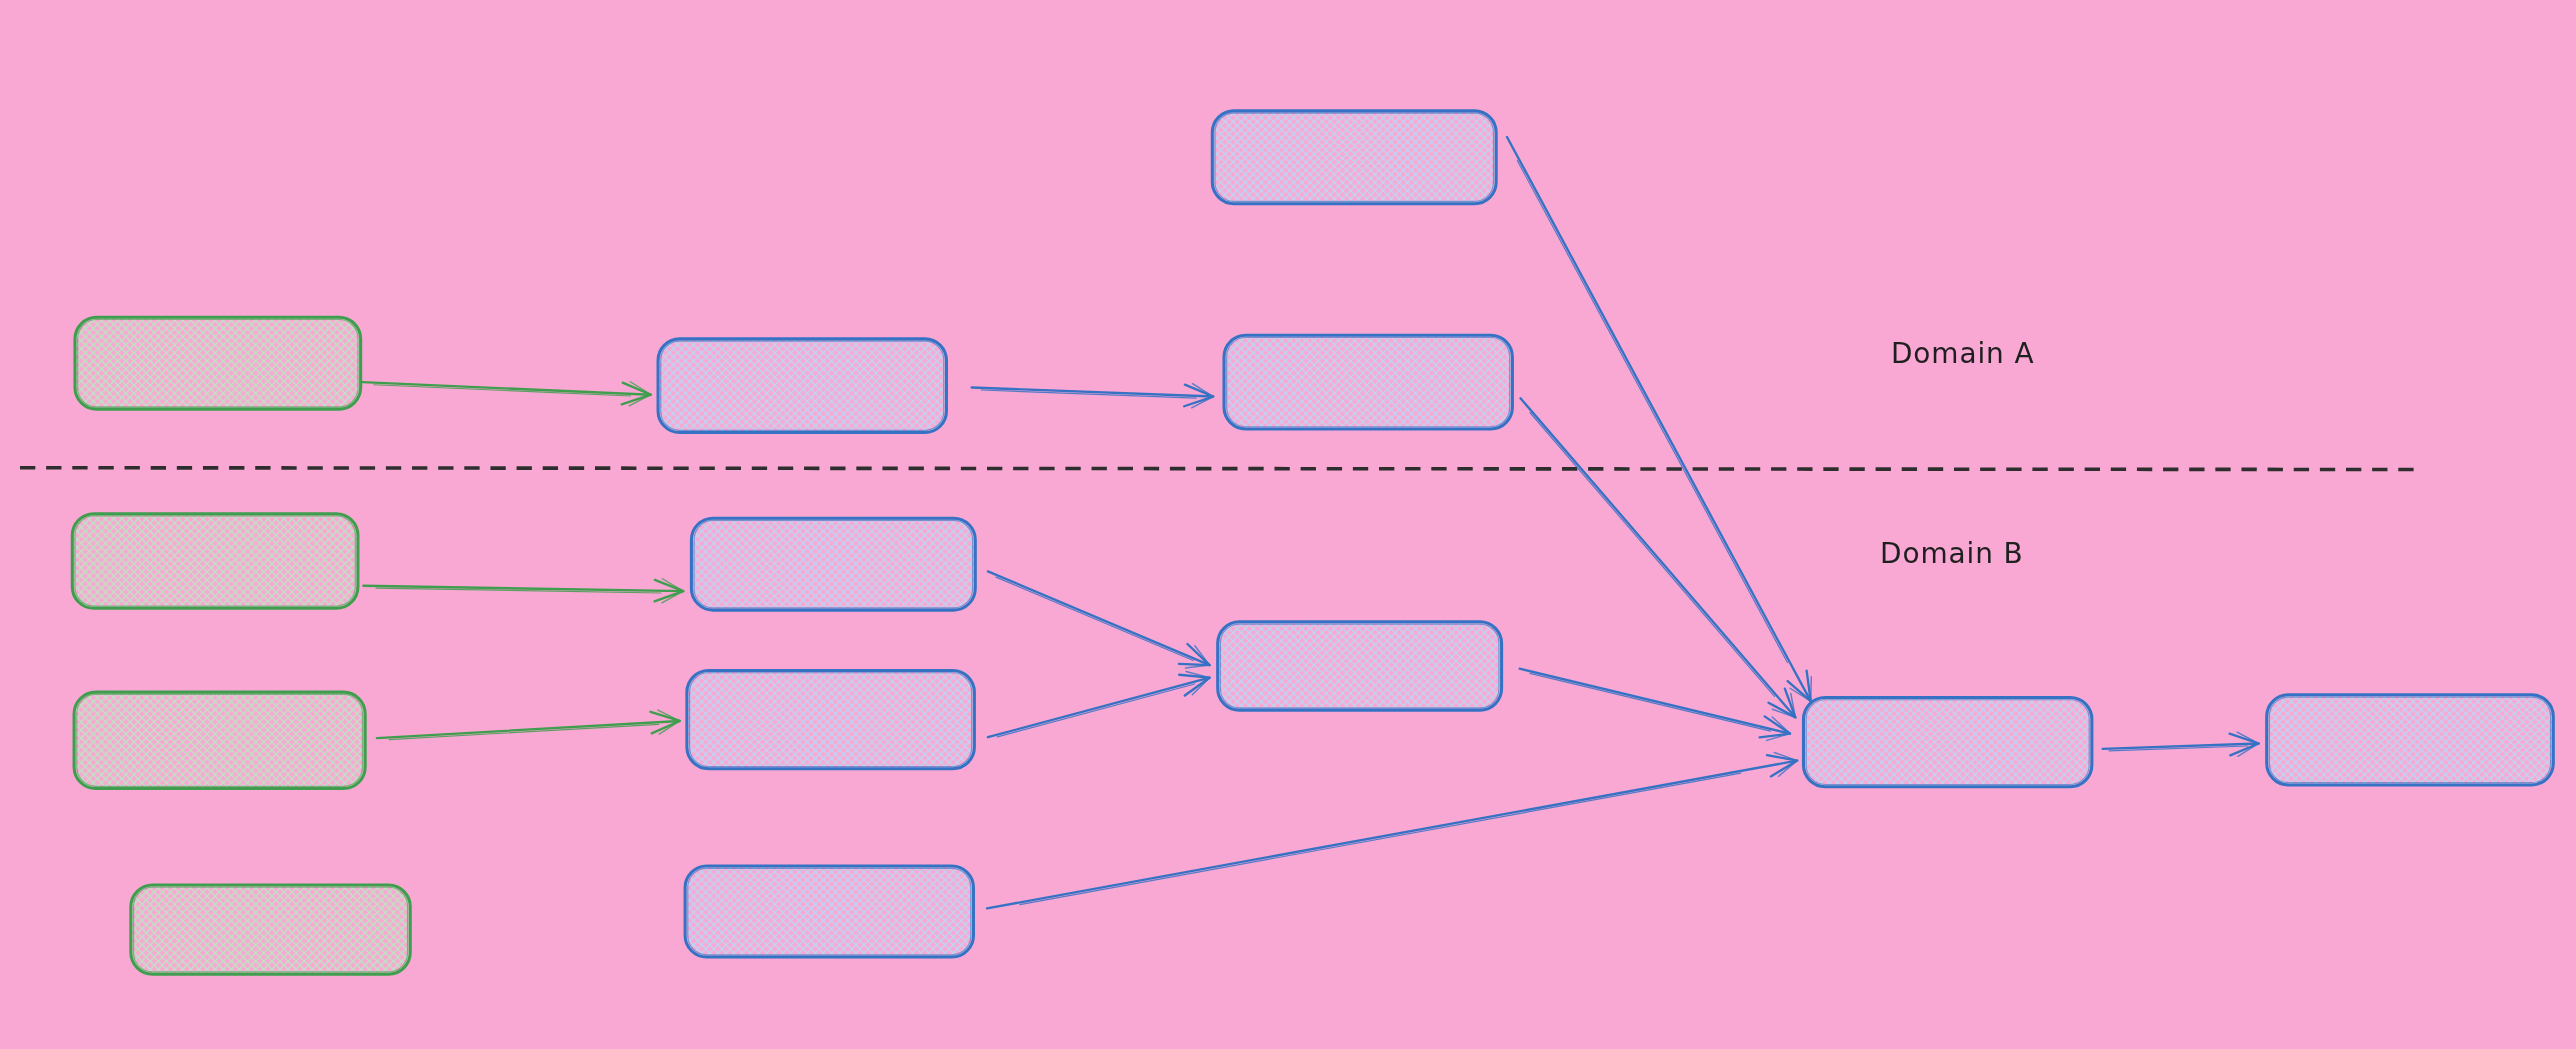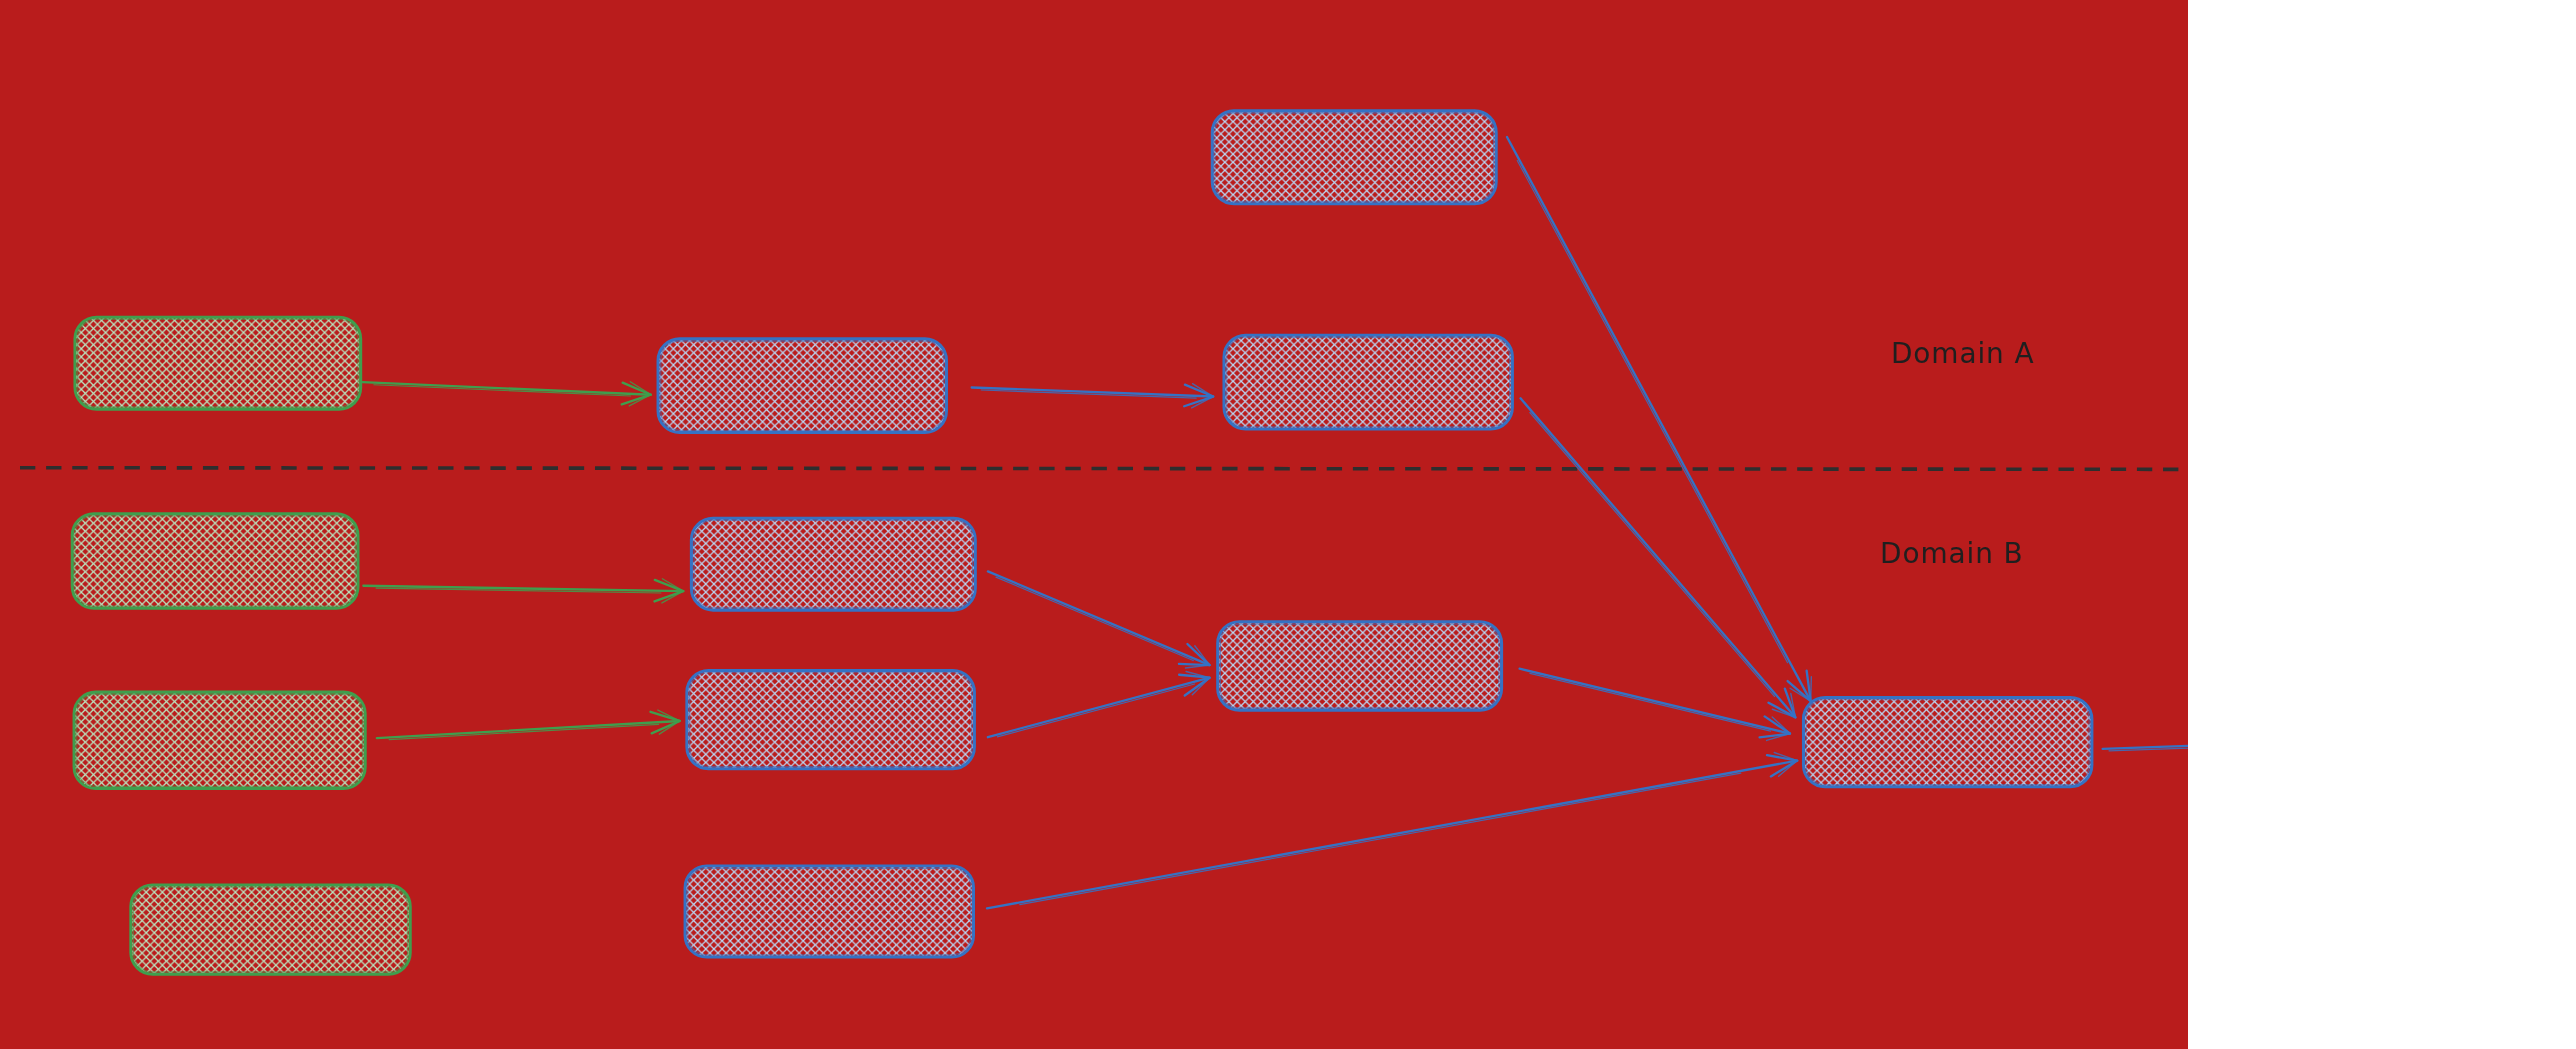--- a/index.html
+++ b/index.html
@@ -3,23 +3,23 @@
 <meta charset="utf-8">
 <style>
   html, body {
     margin: 0;
     padding: 0;
     background: #ffffff;
     font-family: "DejaVu Sans", "Liberation Sans", sans-serif;
   }
   .stage {
     position: relative;
-    width: 2188px;
+    width: 2576px;
     height: 1049px;
-    background: #b91c1c;
+    background: #f9a8d4;
     overflow: hidden;
   }
   svg { display: block; }
   text.domain-label {
     font-family: "DejaVu Sans", "Liberation Sans", sans-serif;
     font-weight: 500;
     letter-spacing: 1px;
   }
 </style>
 </head>

